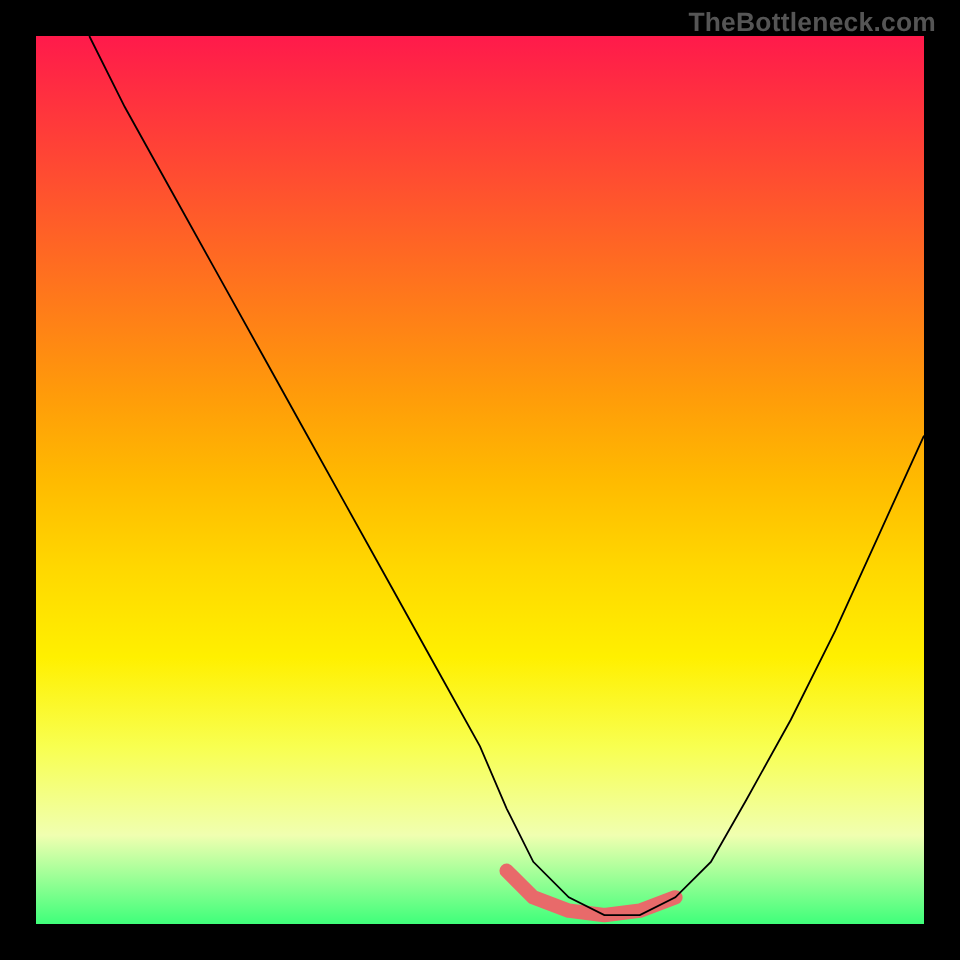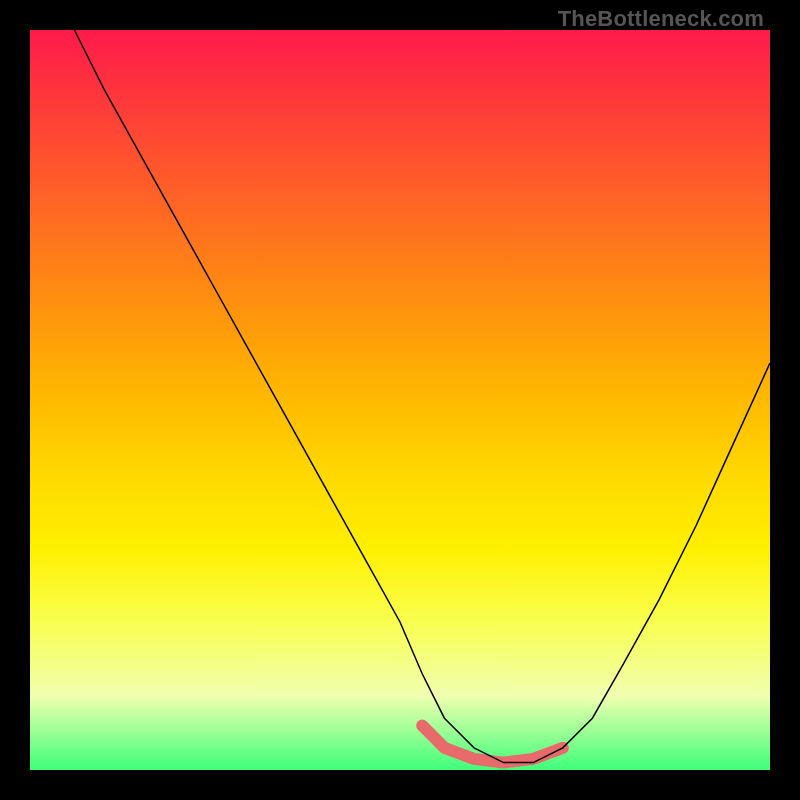--- a/index.html
+++ b/index.html
@@ -53,21 +53,21 @@
   .optimal-line {
     fill: none;
     stroke: #e86a6a;
     stroke-width: 12;
     stroke-linecap: round;
     stroke-linejoin: round;
   }
   .watermark {
     position: absolute;
     top: 6px;
-    right: 36px;
+    right: 20px;
     font-size: 22px;
     font-weight: bold;
     color: #555;
     letter-spacing: 0.2px;
   }
 </style>
 </head>
 <body>
 
 <div class="chart-frame">

